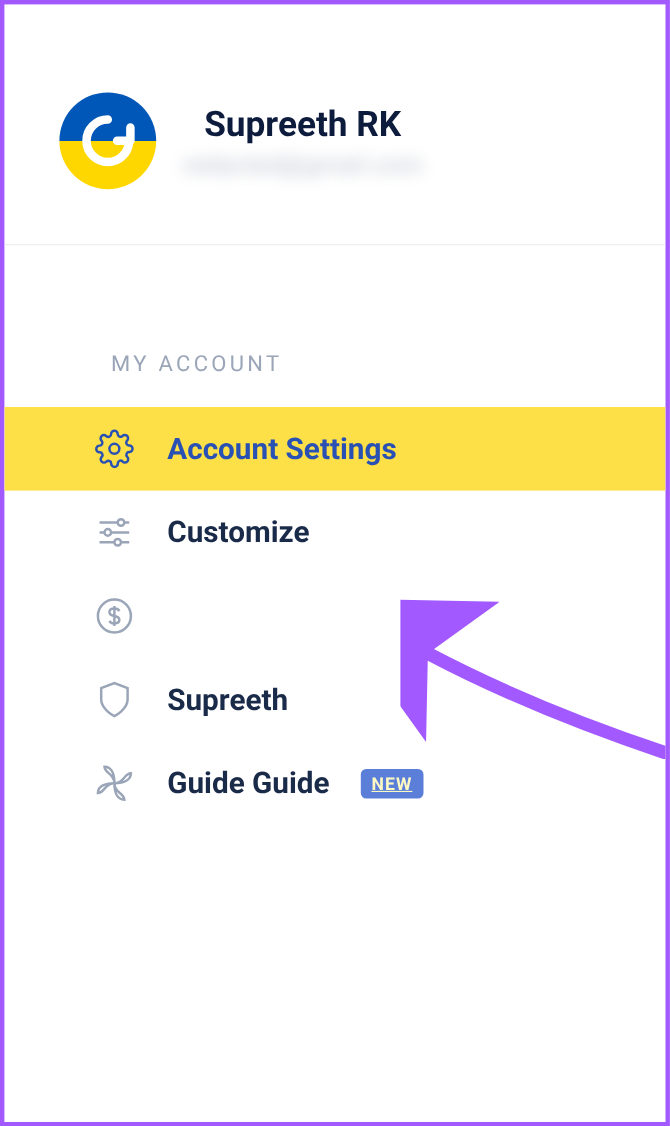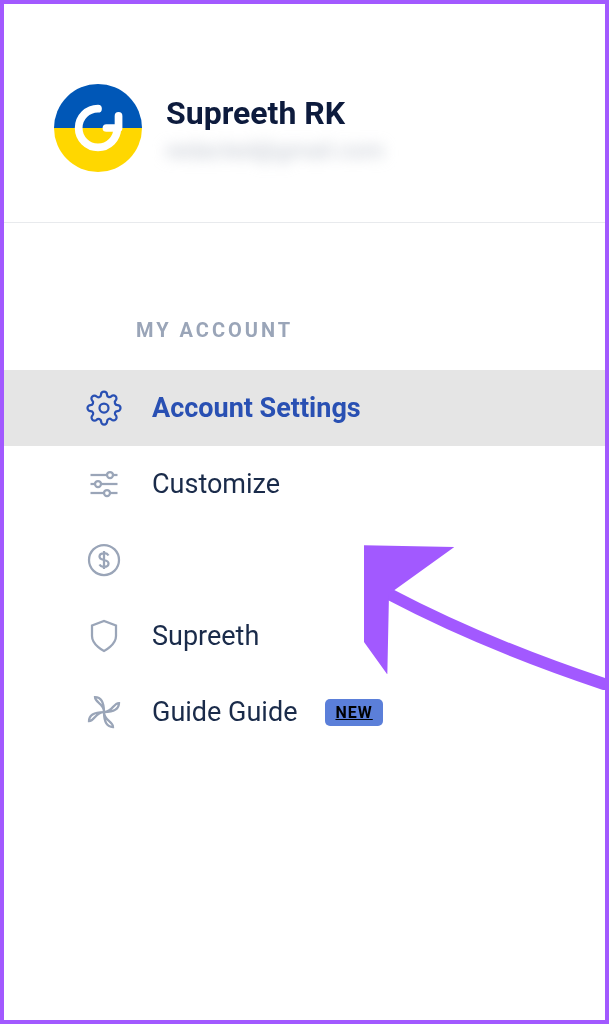--- a/index.html
+++ b/index.html
@@ -17,20 +17,21 @@
       overflow: hidden;
     }
     .container {
       padding: 40px;
     }
     .profile-section {
       display: flex;
       align-items: center;
       gap: 24px;
       padding: 40px 20px 50px 10px;
+      text-align: center;
     }
     .avatar {
       width: 88px;
       height: 88px;
       border-radius: 50%;
       background: linear-gradient(to bottom, #0057b7 0%, #0057b7 50%, #ffd700 50%, #ffd700 100%);
       display: flex;
       align-items: center;
       justify-content: center;
       flex-shrink: 0;
@@ -55,40 +56,40 @@
       filter: blur(7px);
       letter-spacing: 0.5px;
     }
     .divider {
       height: 1px;
       background: #e8eaed;
       margin: 0 -40px;
     }
     .section-header {
       font-size: 20px;
-      font-weight: 700;
+      font-weight: 400;
       letter-spacing: 3px;
       color: #9aa5b8;
       margin-top: 95px;
-      margin-left: 92px;
+      margin-left: 57px;
       margin-bottom: 28px;
     }
     .menu {
       margin: 0 -40px;
     }
     .menu-item {
       display: flex;
       align-items: center;
       gap: 28px;
       padding: 18px 60px 18px 80px;
       cursor: pointer;
       position: relative;
     }
     .menu-item.active {
-      background: #e5e5e5;
+      background: #fde047;
     }
     .menu-item.active .menu-label {
       color: #2950b3;
       font-weight: 700;
     }
     .menu-item.active .menu-icon svg {
       stroke: #2950b3;
     }
     .menu-icon {
       width: 40px;
@@ -101,25 +102,25 @@
     .menu-icon svg {
       width: 36px;
       height: 36px;
       stroke: #9aa5b8;
       fill: none;
       stroke-width: 1.5;
     }
     .menu-label {
       font-size: 27px;
       color: #1a2b4a;
-      font-weight: 400;
+      font-weight: 700;
     }
     .badge {
       background: #5b7fd9;
-      color: #000000;
+      color: #fef9c3;
       font-size: 16px;
       font-weight: 700;
       padding: 4px 10px;
       border-radius: 5px;
       letter-spacing: 1px;
       text-decoration: underline;
     }
     .annotation-arrow {
       position: absolute;
       top: 540px;

